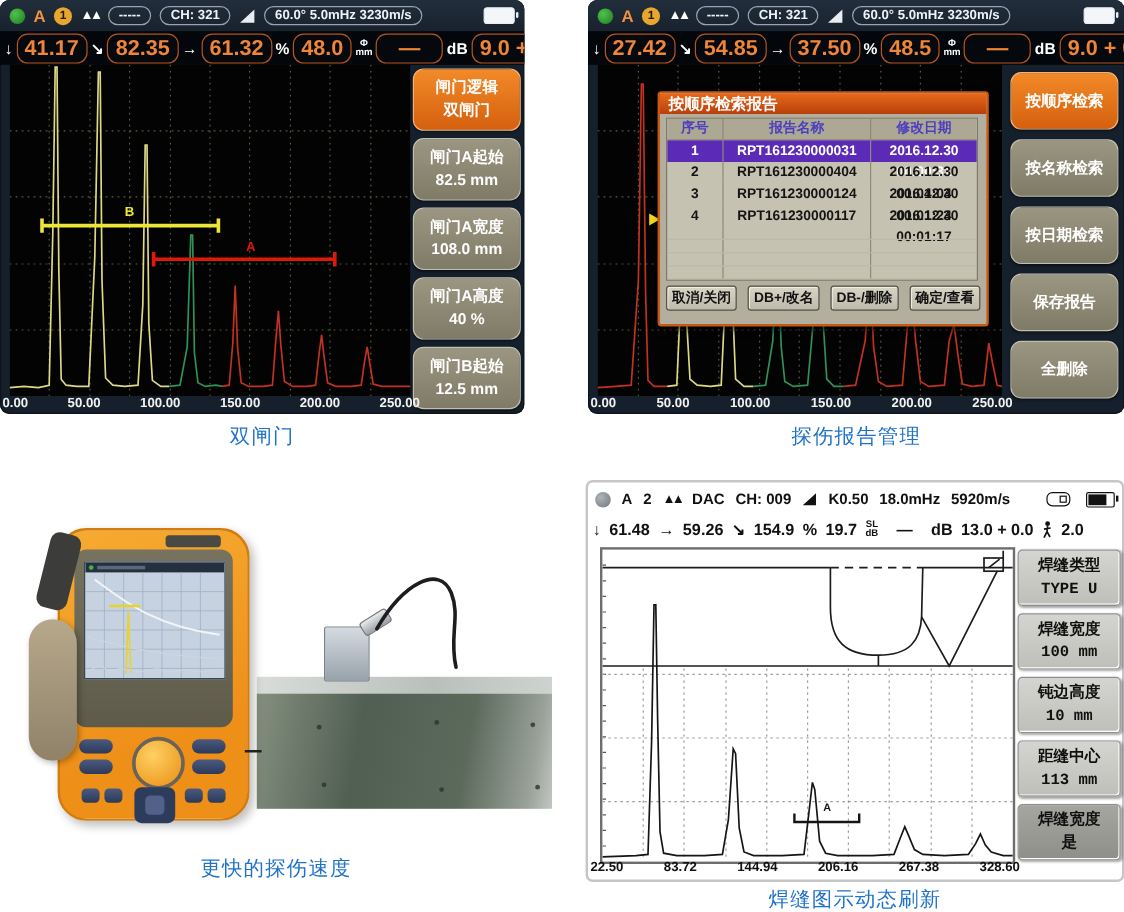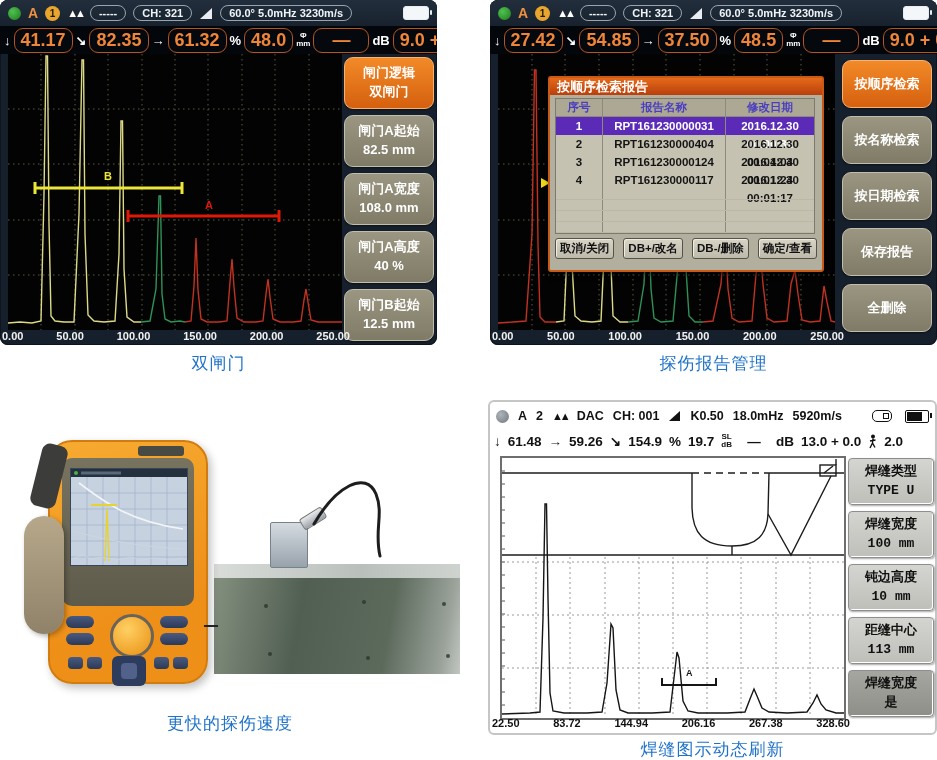--- a/index.html
+++ b/index.html
@@ -388,21 +388,21 @@
   </div>
   <div class="caption" style="left:0;top:712px;width:460px">更快的探伤速度</div>
 
   <div id="p4" style="left:488px;top:400px;width:449px;height:335px">
     <div class="p4h1">
       <span class="dot off"></span>
       <span>A</span>
       <span>2</span>
       <span class="mnt" style="color:#111">▲▲</span>
       <span>DAC</span>
-      <span>CH: 001</span>
+      <span>CH: 009</span>
       <svg width="13" height="12">
           <path d="M1,11 L12,11 L12,1 Z" fill="#111"></path>
         </svg>
       <span>K0.50</span>
       <span>18.0mHz</span>
       <span>5920m/s</span>
       <span class="plug"></span>
       <span class="pbatt">
           <i></i>
         </span>

